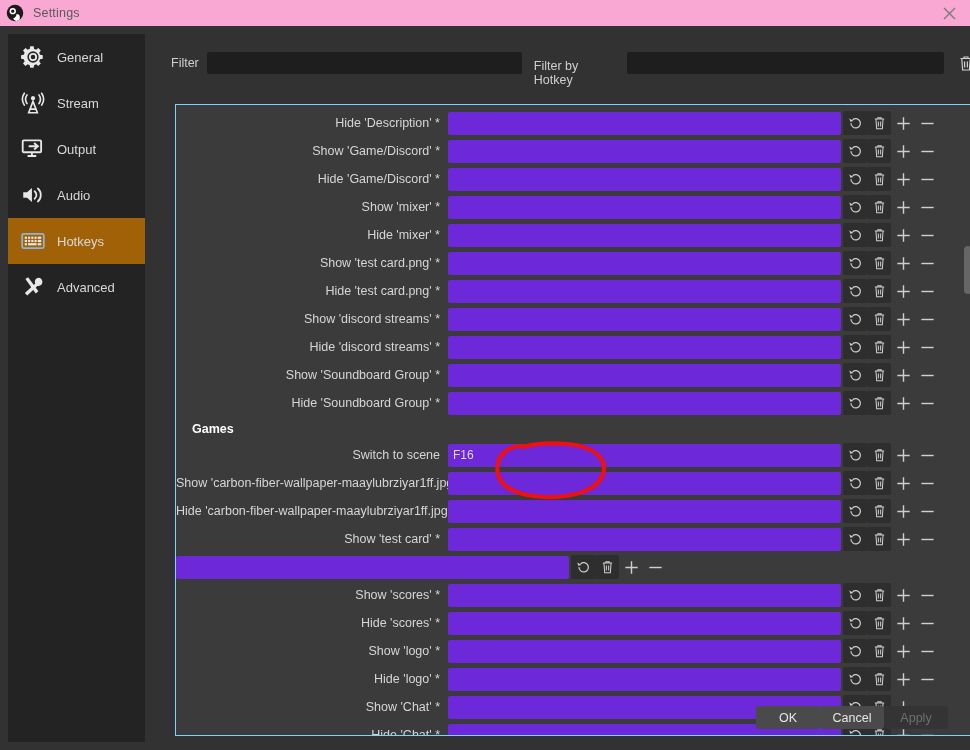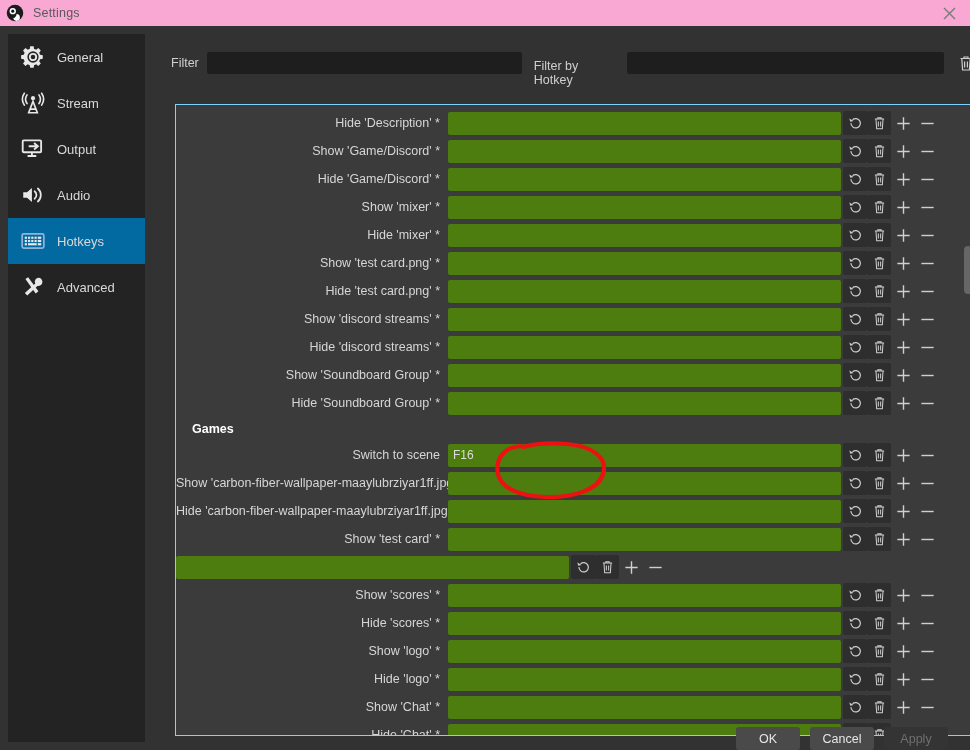--- a/index.html
+++ b/index.html
@@ -33,21 +33,21 @@
 
   
   .sidebar {
     position: absolute; left: 8px; top: 8px; width: 137px; height: 708px;
     background: #232323;
   }
   .nav-item {
     height: 46px; display: flex; align-items: center; padding-left: 12px;
     color: #d8d8d8; font-size: 13px; gap: 11px;
   }
-  .nav-item.selected { background: #0369a1; }
+  .nav-item.selected { background: #a16207; }
   .nav-ico { width: 26px; height: 26px; flex: none; display:block; }
 
   
   .pane {
     position: absolute; left: 155px; top: 20px; width: 806px; height: 662px;
   }
   .filterbar {
     position: absolute; left: 16px; top: 0; width: 806px; height: 33px;
     display: flex; align-items: center;
   }
@@ -77,21 +77,21 @@
     color: #ffffff; font-size: 12.5px; font-weight: bold;
   }
   .hk-row {
     height: 28px; display: flex; align-items: center;
   }
   .hk-label {
     width: 272px; text-align: right; padding-right: 8px;
     font-size: 12.5px; color: #d6d6d6; white-space: nowrap; overflow: hidden;
   }
   .hk-input {
-    width: 393px; height: 23px; background: #4d7c0f; border: none;
+    width: 393px; height: 23px; background: #6d28d9; border: none;
     border-radius: 2px; color: #dcdcdc; font-size: 12px; padding: 0 5px;
     font-family: "Liberation Sans", sans-serif;
   }
   .hk-btns { display: flex; align-items: center; margin-left: 2px; }
   .hk-btn {
     width: 24px; height: 24px; display: flex; align-items: center;
     justify-content: center; background: transparent; border: none;
   }
   .hk-btn.bg { background: #2e2e2e; border-radius: 2px; }
 
@@ -107,22 +107,22 @@
 
   
   .annot {
     position: absolute; left: 338px; top: 392px; width: 120px; height: 66px;
     pointer-events: none;
   }
 
   
   .footer {
     position: absolute; left: 0; bottom: 0; width: 970px; height: 44px;
-    display: flex; align-items: flex-end; justify-content: flex-end;
-    padding-right: 22px; gap: 10px;
+    display: flex; align-items: flex-start; justify-content: flex-end;
+    padding-right: 22px; gap: 0;
   }
   .btn {
     width: 64px; height: 23px; border-radius: 3px; border: none;
     font-size: 12.5px; font-family: "Liberation Sans", sans-serif;
     background: #4a4a4a; color: #e6e6e6;
   }
   .btn.disabled { background: #343434; color: #6f6f6f; }
 </style>
 </head>
 <body>

